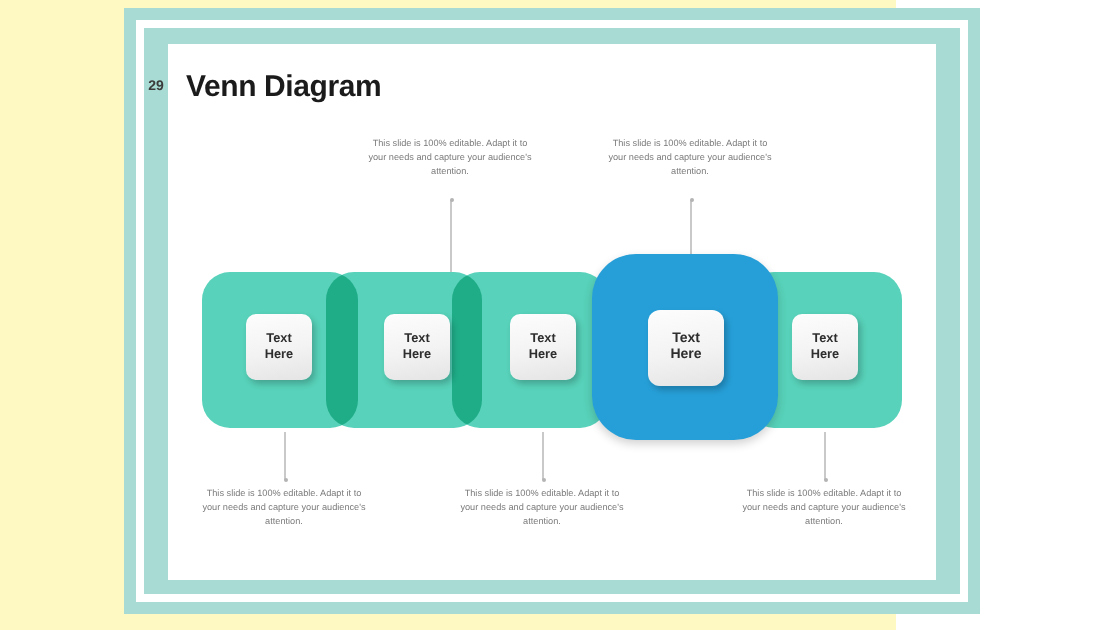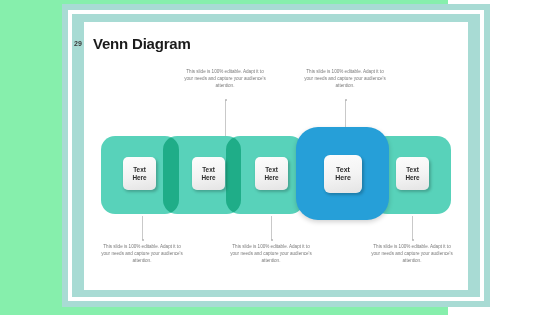--- a/index.html
+++ b/index.html
@@ -12,21 +12,21 @@
     height: 315px;
     overflow: hidden;
     font-family: "Liberation Sans", sans-serif;
   }
 
   
   .slide-root {
     position: absolute;
     left: 0; top: 0;
     width: 448px; height: 315px;
-    background: #86efac;
+    background: #fef9c3;
   }
   .frame-outer {
     position: absolute;
     left: 62px; top: 4px;
     width: 428px; height: 303px;
     background: #a8dbd4;
   }
   .frame-gap {
     position: absolute;
     left: 68px; top: 10px;

